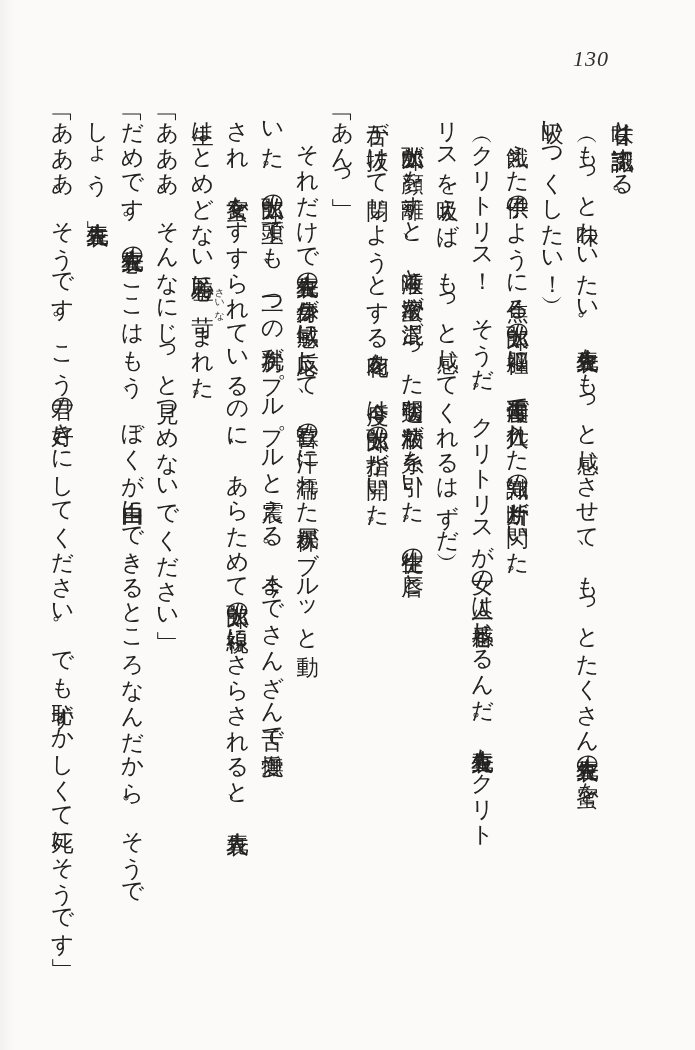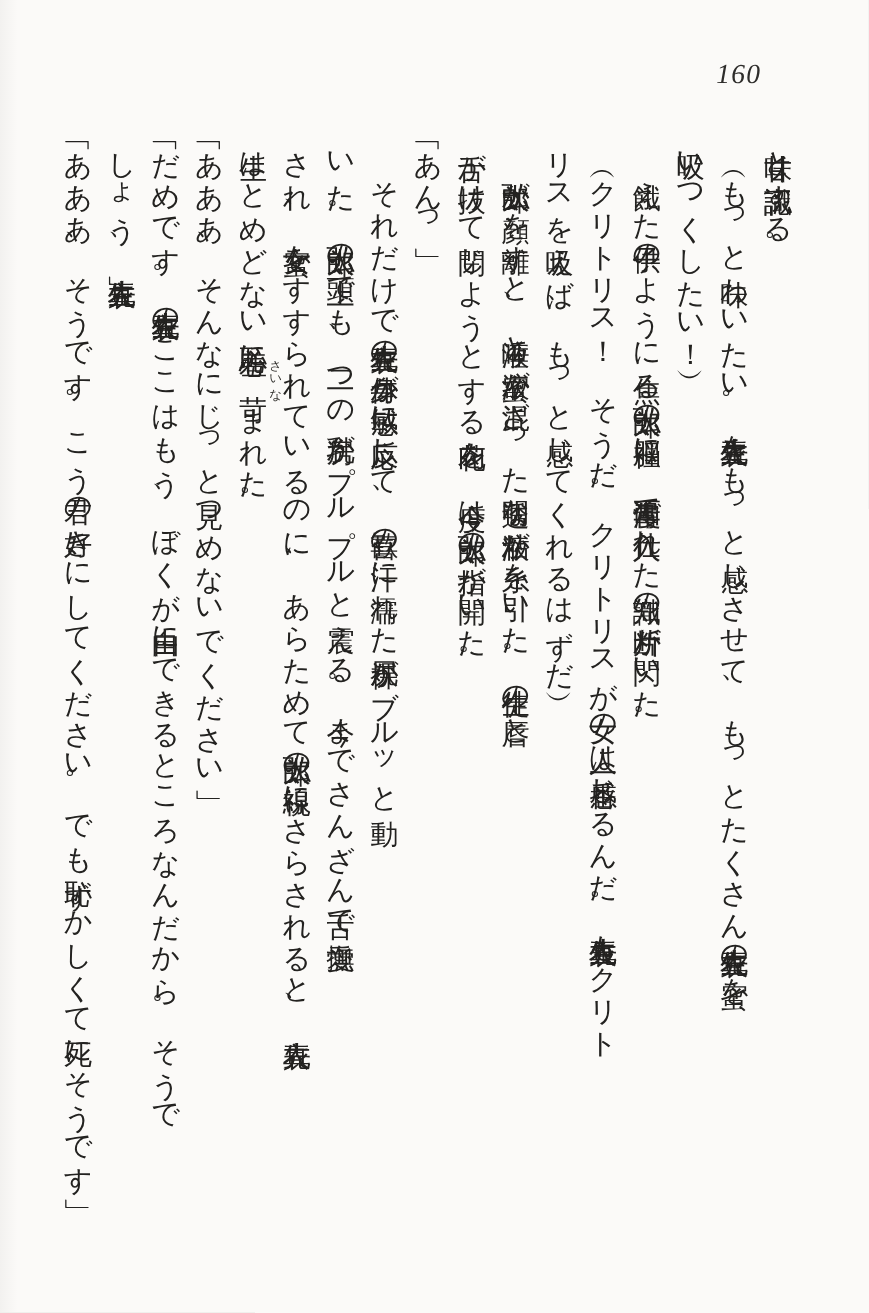--- a/index.html
+++ b/index.html
@@ -61,21 +61,21 @@
     font-size: 10px;
     letter-spacing: 0;
     color: #33322f;
   }
 </style>
 </head>
 <body>
 
 <div class="page">
 
-  <div class="page-number">160</div>
+  <div class="page-number">130</div>
 
   <div class="text-block">
 
     <p class="para">甘味と認識する。</p>
 
     <p class="para indent">（もっと味わいたい。真衣先生をもっと感じさせて、もっとたくさん真衣先生の蜜を
 吸いつくしたい！）</p>
 
     <p class="para indent">餓えた子供のように焦る弘太郎の脳裡に、青年漫画で仕入れた知識の断片が閃いた。</p>
 

